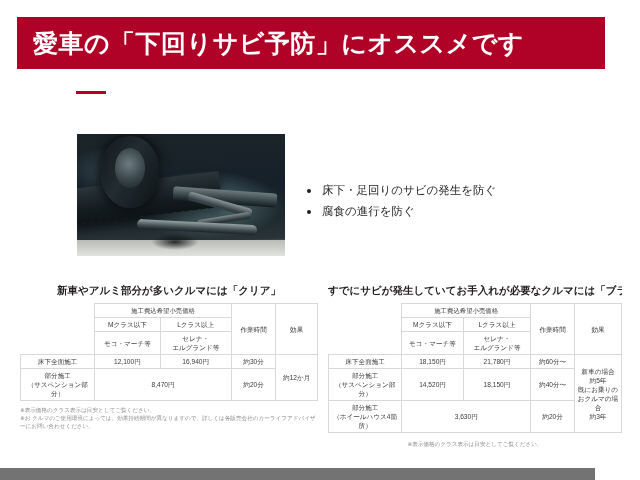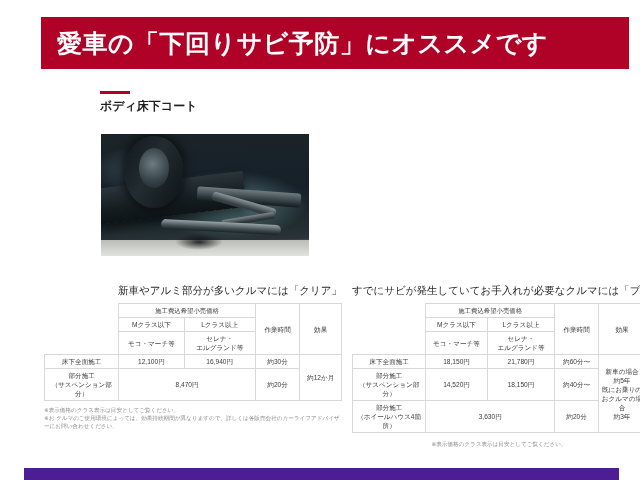--- a/index.html
+++ b/index.html
@@ -4,23 +4,22 @@
 <style>
   html,body{margin:0;padding:0;}
   body{
     width:640px;height:480px;overflow:hidden;
     background:#ffffff;
     font-family:"Liberation Sans","DejaVu Sans",sans-serif;
     color:#231f20;
   }
   .page{
     position:relative;width:595px;height:480px;
-    background:#4c1d95;
+    background:#737373;
     box-sizing:border-box;
-    margin-left:24px;
   }
   .panel{
     position:absolute;left:0;top:0;width:622px;height:468px;
     background:#ffffff;
     box-sizing:border-box;
     overflow:hidden;
   }
   
   .banner{
     position:absolute;left:17px;top:17px;width:588px;height:52px;
@@ -117,22 +116,22 @@
   }
   .bullets li::before{
     content:"";position:absolute;left:7px;top:9px;
     width:4px;height:4px;border-radius:50%;background:#231f20;
   }
   
   .tblock{position:absolute;top:284px;}
   .tblock.left{left:20px;width:298px;}
   .tblock.right{left:328px;width:294px;}
   .tcap{
-    font-size:10.5px;font-weight:normal;color:#231f20;
-    text-align:right;white-space:nowrap;margin-bottom:6px;
+    font-size:10.5px;font-weight:bold;color:#231f20;
+    text-align:center;white-space:nowrap;margin-bottom:6px;
     line-height:13px;
   }
   table.spec{
     border-collapse:collapse;width:100%;
     table-layout:fixed;
     background:#ffffff;
   }
   table.spec td,table.spec th{
     border:1px solid #d8d8d8;
     font-size:6.6px;
@@ -159,34 +158,37 @@
 <body>
 
 <div class="page">
   <div class="panel">
 
     <div class="banner">
       <div class="banner-title">愛車の「下回りサビ予防」にオススメです</div>
     </div>
 
     <div class="sec-rule"></div>
-    <div class="sec-title">ボディ床下コート</div>
 
     <div class="photo">
       <div class="sill"></div>
       <div class="tire"></div>
       <div class="rim"></div>
       <div class="axle"></div>
       <div class="arm1"></div>
       <div class="arm2"></div>
       <div class="exh"></div>
       <div class="floor"></div>
       <div class="shadow"></div>
     </div>
 
+    <ul class="bullets">
+      <li>床下・足回りのサビの発生を防ぐ</li>
+      <li>腐食の進行を防ぐ</li>
+    </ul>
 
     <div class="tblock left">
       <div class="tcap">新車やアルミ部分が多いクルマには「クリア」</div>
       <table class="spec">
         <colgroup>
           <col style="width:25%">
             <col style="width:22%">
             <col style="width:24%">
             <col style="width:15%">
             <col style="width:14%">

